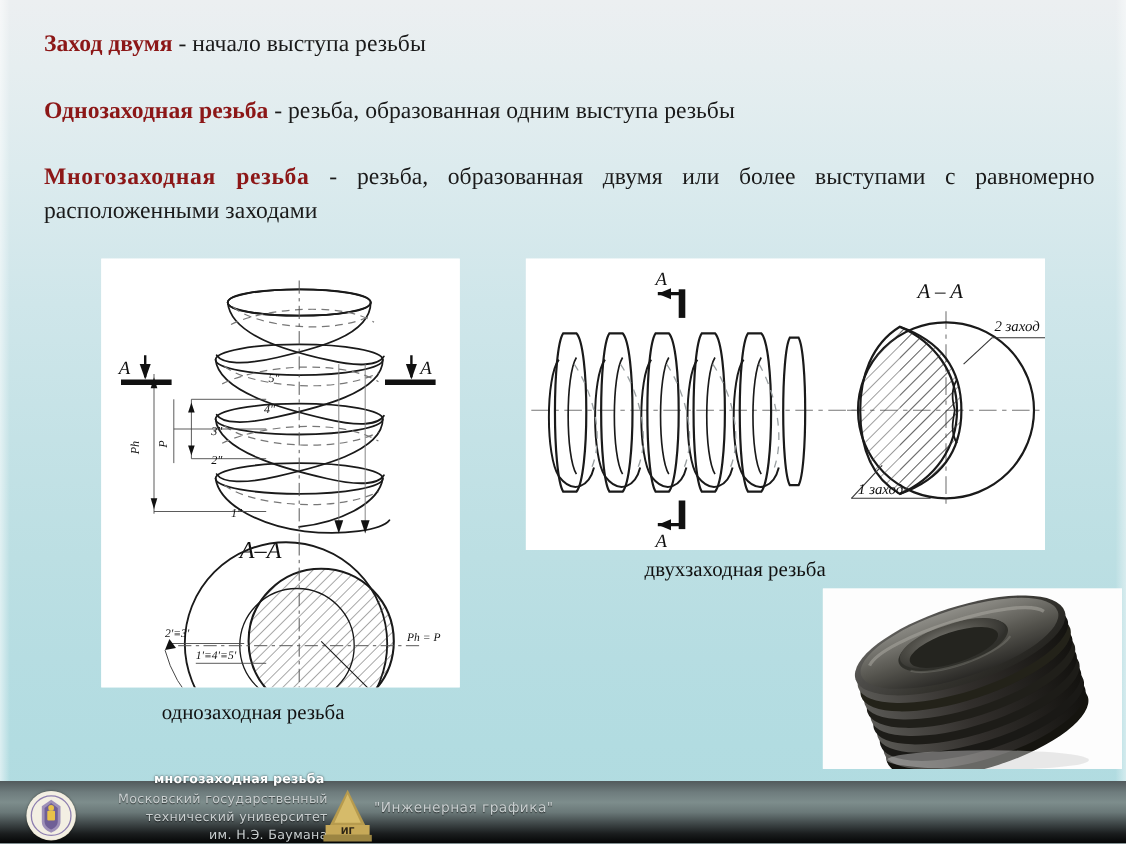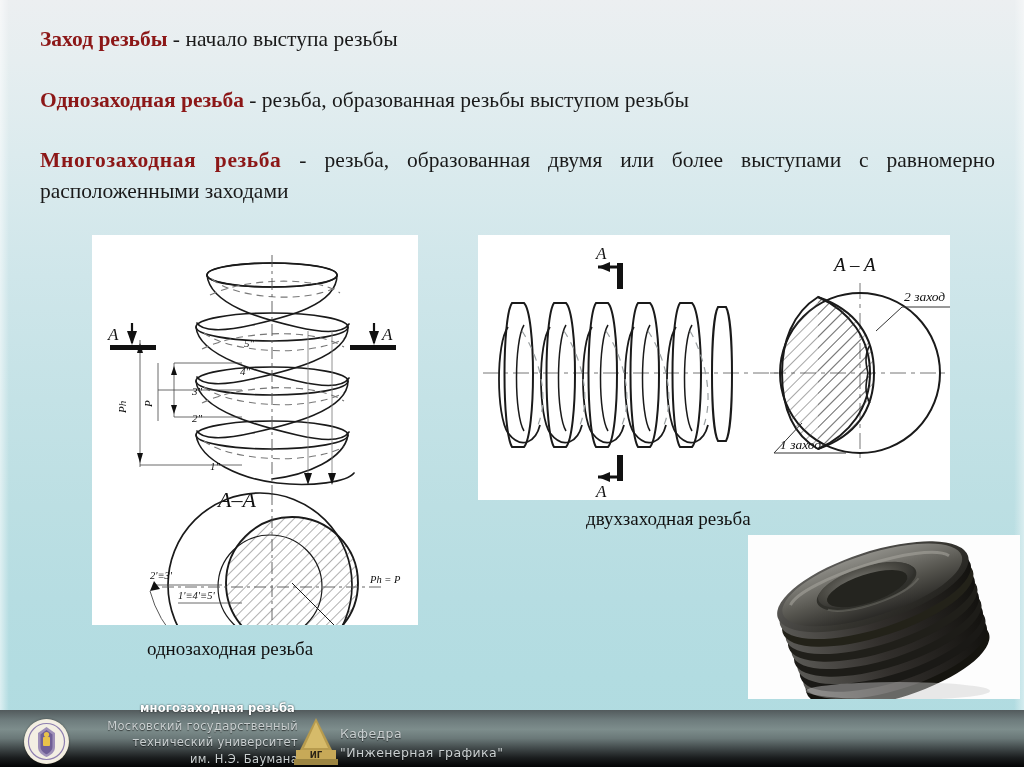--- a/index.html
+++ b/index.html
@@ -199,25 +199,25 @@
 <body>
 
 <div id="slide">
 
   <div id="leftband"></div>
   <div id="rightband"></div>
 
   <div class="textblock">
 
     <div class="para p1">
-      <span class="term">Заход резьбы</span><span> - </span><span>начало выступа резьбы</span>
+      <span class="term">Заход двумя</span><span> - </span><span>начало выступа резьбы</span>
     </div>
 
     <div class="para p2">
-      <span class="term">Однозаходная резьба</span><span> - </span><span>резьба, образованная резьбы выступом резьбы</span>
+      <span class="term">Однозаходная резьба</span><span> - </span><span>резьба, образованная одним выступа резьбы</span>
     </div>
 
     <div class="para p3">
       <span class="term">Многозаходная резьба</span><span> - </span><span>резьба, образованная двумя или более выступами с равномерно расположенными заходами</span>
     </div>
 
   </div>
 
   <div class="panel" id="panel-single">
     <svg width="326" height="390" viewBox="0 0 326 390">
@@ -531,21 +531,20 @@
         <svg width="56" height="52" viewBox="0 0 56 52">
           <polygon points="28,2 44,34 12,34" fill="#b79b4e"></polygon>
           <polygon points="28,6 40,32 16,32" fill="#d6bb6a"></polygon>
           <rect x="8" y="34" width="40" height="9" fill="#c7a958"></rect>
           <rect x="6" y="43" width="44" height="6" fill="#9c8542"></rect>
           <text x="28" y="42" text-anchor="middle" font-family="'DejaVu Sans',sans-serif" font-size="8.5" font-weight="bold" fill="#2c2416">ИГ</text>
         </svg>
       </div>
 
       <div class="kafedra-text">
-        <div>Кафедра</div>
         <div>"Инженерная графика"</div>
       </div>
     </div>
   </div>
 
   <div id="overlay-label">многозаходная резьба</div>
 
 </div>
 
 </body></html>

